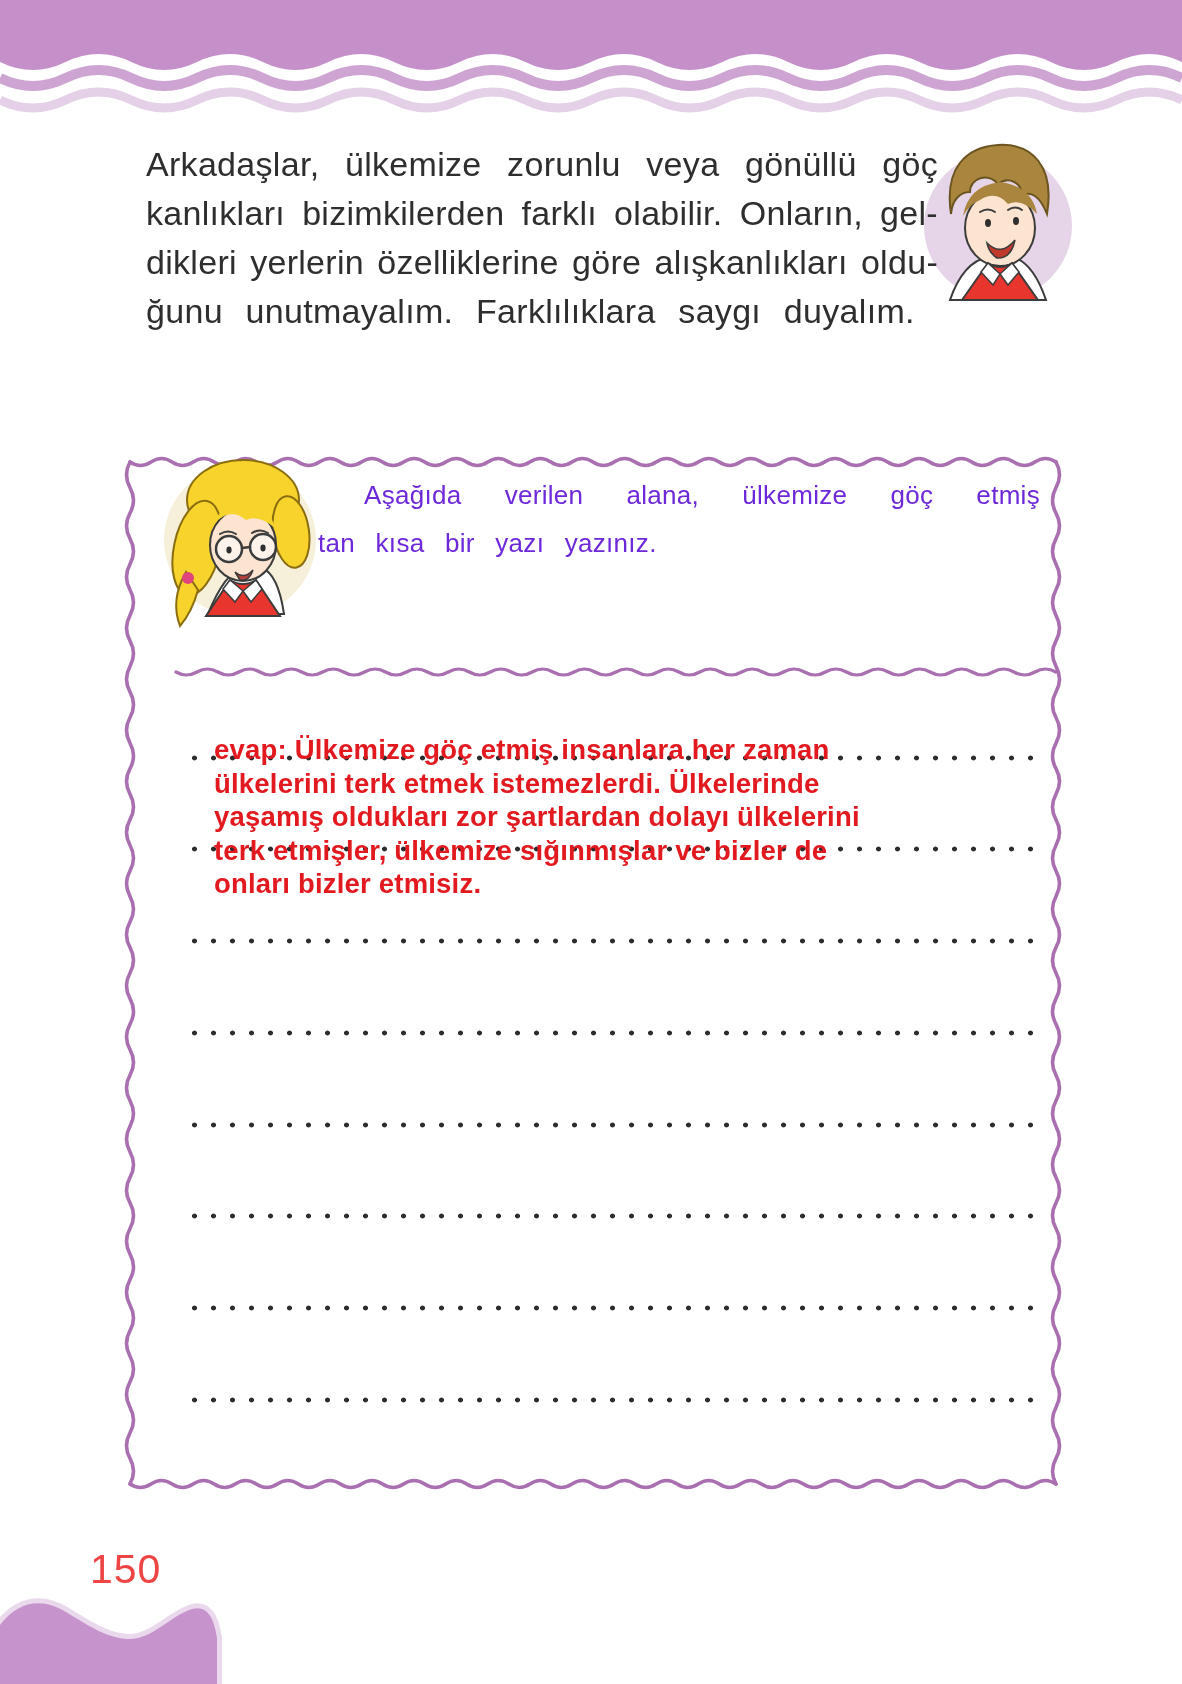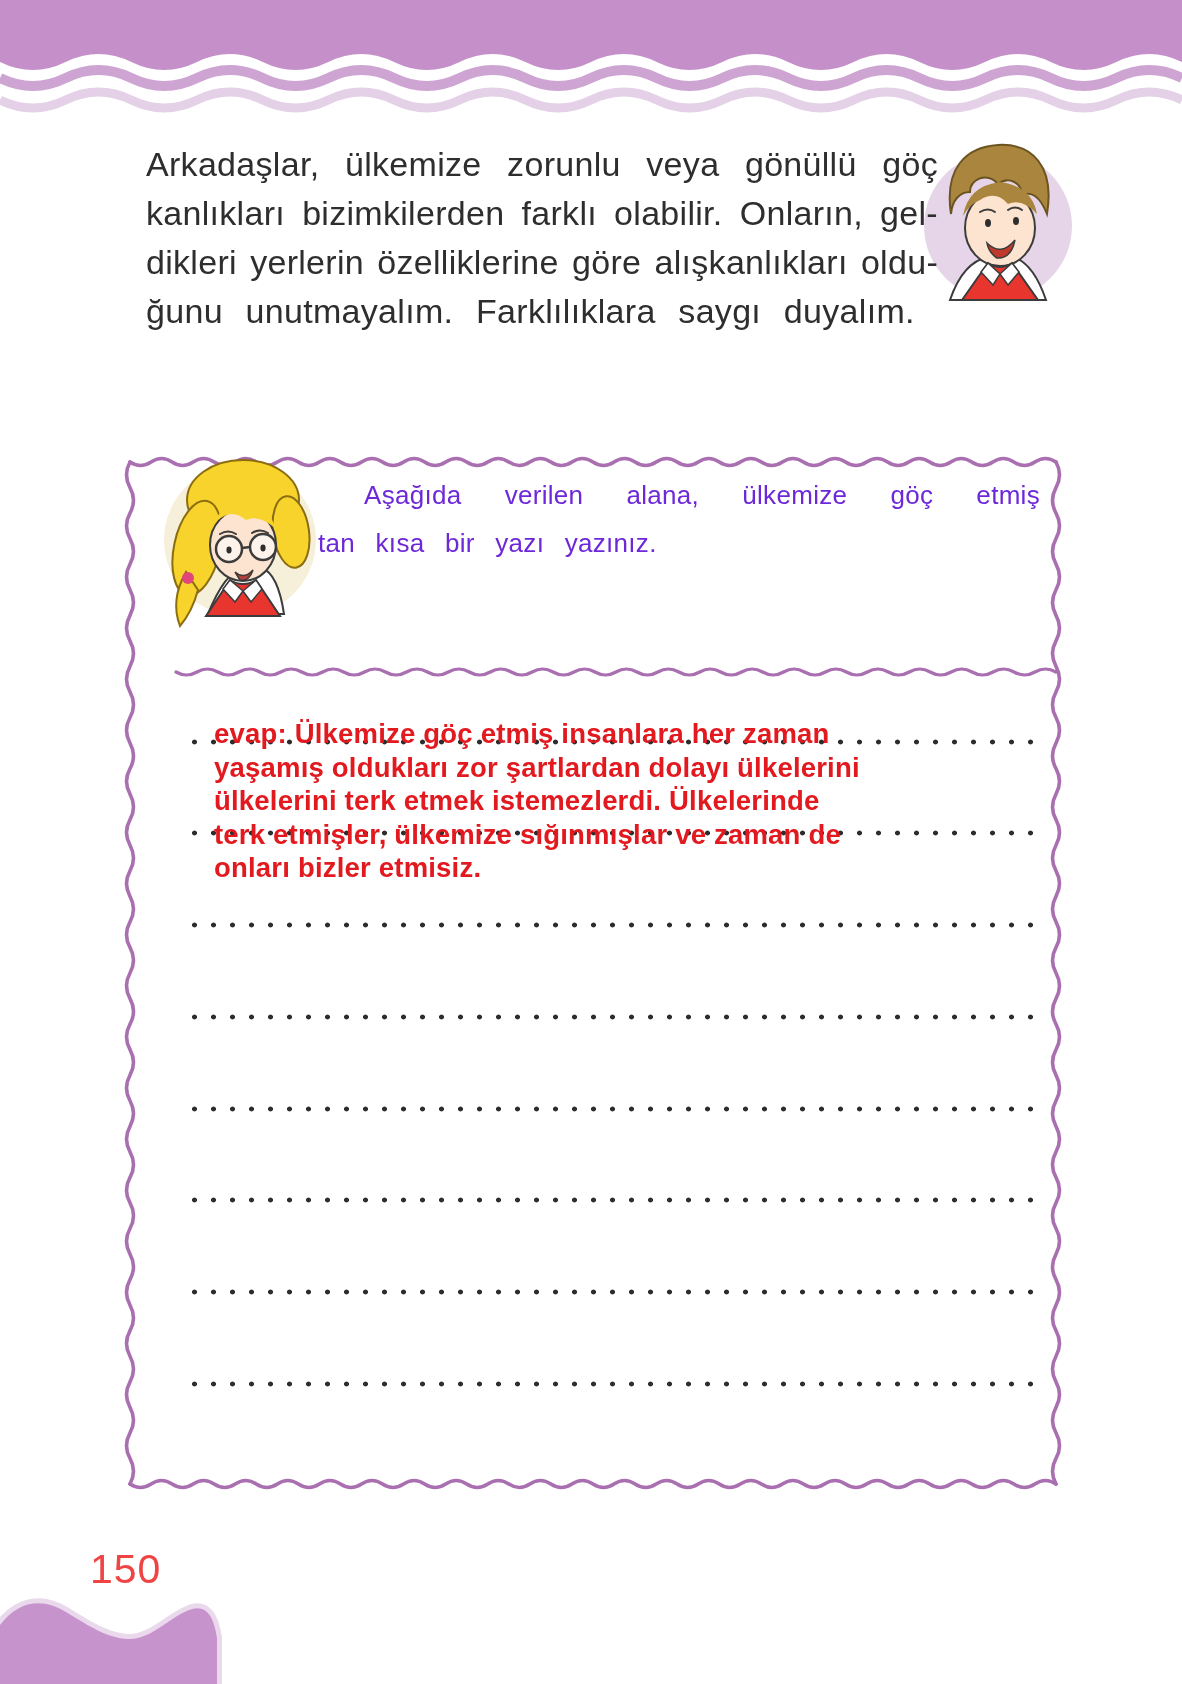--- a/index.html
+++ b/index.html
@@ -19,21 +19,21 @@
   .lastline{word-spacing:13px;}
 
   
   .instruction{
     position:absolute;left:318px;top:456px;width:722px;
     font-size:26px;line-height:48px;color:#6d28d9;letter-spacing:.3px;margin-top:15px;
   }
   .instruction .indent{padding-left:46px;}
 
   
-  .writing-area{position:absolute;left:130px;top:662px;width:930px;height:790px;}
+  .writing-area{position:absolute;left:130px;top:678px;width:930px;height:790px;}
   .dotline{
     position:absolute;left:55px;width:850px;height:8px;
     background-image:radial-gradient(circle,#2d2d2d 2.1px,rgba(0,0,0,0) 2.8px);
     background-size:19px 8px;background-repeat:repeat-x;background-position:0 50%;
   }
   .dotline:nth-of-type(1){top:76px;}
   .dotline:nth-of-type(2){top:167px;}
   .dotline:nth-of-type(3){top:259px;}
   .dotline:nth-of-type(4){top:351px;}
   .dotline:nth-of-type(5){top:443px;}
@@ -137,22 +137,22 @@
     <div class="dotline"></div>
     <div class="dotline"></div>
     <div class="dotline"></div>
     <div class="dotline"></div>
     <div class="dotline"></div>
     <div class="dotline"></div>
     <div class="dotline"></div>
 
     <div class="answer">
       <div class="aline">evap: Ülkemize göç etmiş insanlara her zaman</div>
+      <div class="aline">ülkelerini terk etmek istemezlerdi. Ülkelerinde</div>
       <div class="aline">yaşamış oldukları zor şartlardan dolayı ülkelerini</div>
-      <div class="aline">ülkelerini terk etmek istemezlerdi. Ülkelerinde</div>
-      <div class="aline">terk etmişler, ülkemize sığınmışlar ve zaman de</div>
+      <div class="aline">terk etmişler, ülkemize sığınmışlar ve bizler de</div>
       <div class="aline">onları bizler etmisiz.</div>
     </div>
   </div>
 
   <div class="pagenum">150</div>
 
 </div>
 
 </body></html>

